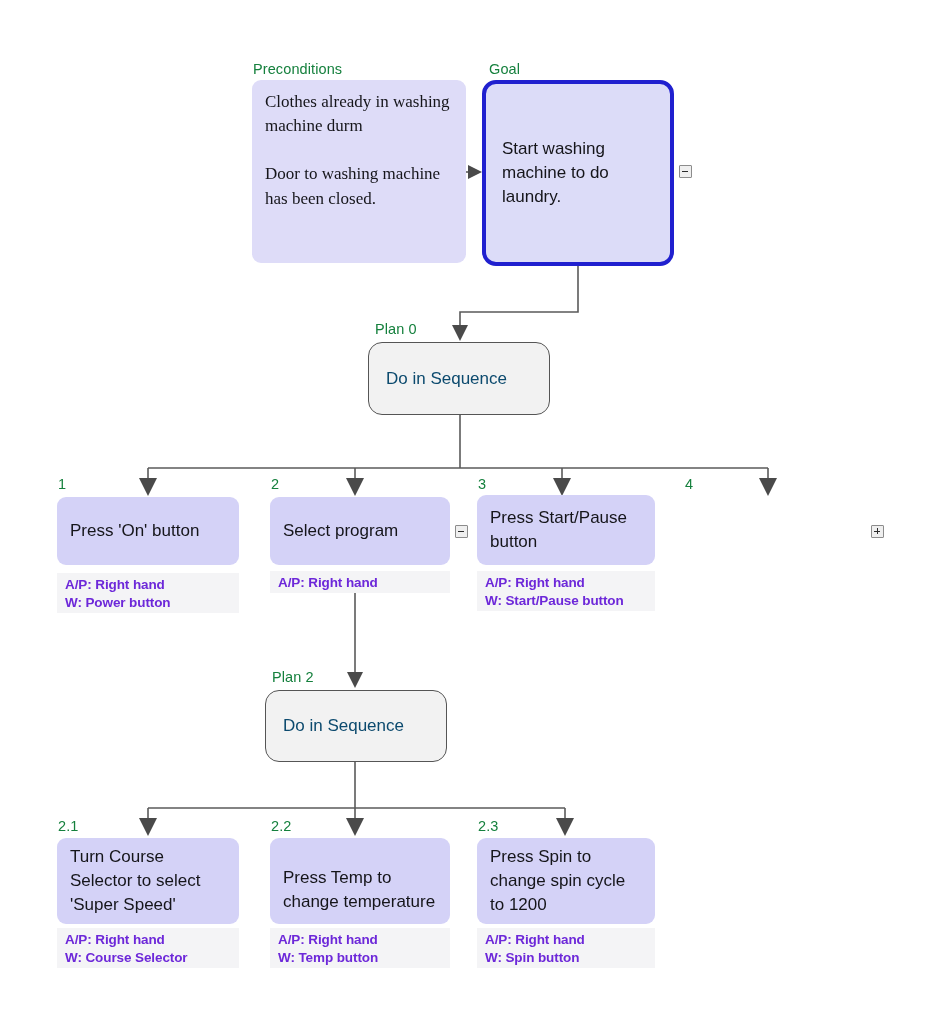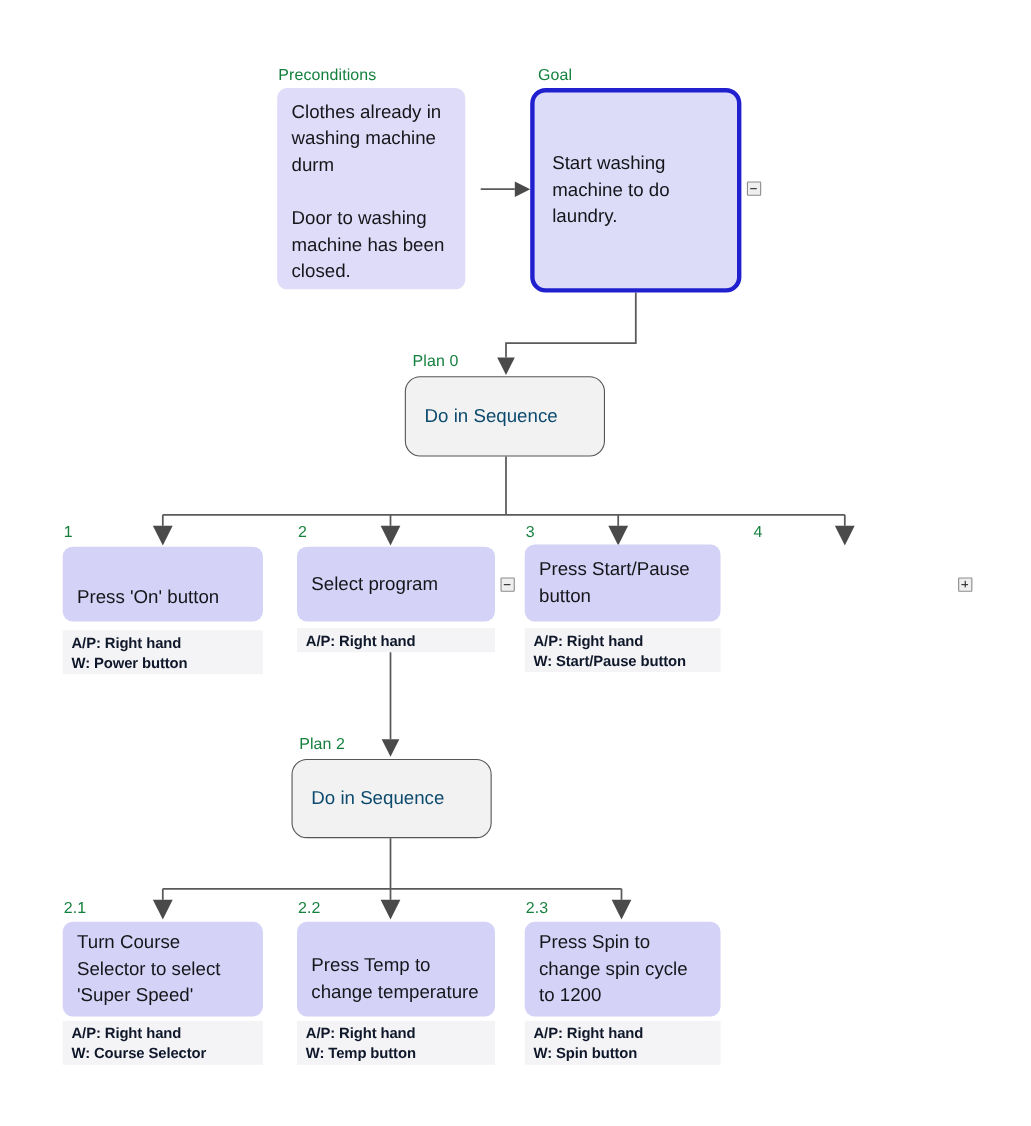--- a/index.html
+++ b/index.html
@@ -72,21 +72,21 @@
   }
 
   
   .annot {
     position: absolute;
     background: #f4f4f6;
     box-sizing: border-box;
     padding: 3px 8px 4px 8px;
     font-size: 13.5px;
     line-height: 1.37;
-    color: #0f172a;
+    color: #6d28d9;
     font-weight: bold;
     letter-spacing: -0.1px;
   }
   .annot div { white-space: nowrap; }
 
   
   .toggle {
     position: absolute;
     width: 13px;
     height: 13px;
@@ -159,41 +159,41 @@
     <line x1="148" y1="808" x2="148" y2="818"></line>
     <polygon points="139,818 157,818 148,836"></polygon>
     <line x1="355" y1="808" x2="355" y2="818"></line>
     <polygon points="346,818 364,818 355,836"></polygon>
     <line x1="565" y1="808" x2="565" y2="818"></line>
     <polygon points="556,818 574,818 565,836"></polygon>
   </svg>
 
   <div class="caption" style="left:253px; top:62px;">Preconditions</div>
 
-  <div class="node precond" style="left:252px; top:80px; width:171px; height:183px;">
+  <div class="node precond" style="left:252px; top:80px; width:214px; height:183px;font-family:Liberation Serif, serif;">
     <p>Clothes already in washing machine durm</p>
     <p class="gap">Door to washing machine has been closed.</p>
   </div>
 
   <div class="caption" style="left:489px; top:62px;">Goal</div>
 
   <div class="node goal" style="left:482px; top:80px; width:192px; height:186px;">
     <p>Start washing machine to do laundry.</p>
   </div>
 
   <div class="toggle" style="left:679px; top:165px;"></div>
 
   <div class="caption" style="left:375px; top:322px;">Plan 0</div>
 
   <div class="plan" style="left:368px; top:342px; width:182px; height:73px;">
     <span>Do in Sequence</span>
   </div>
 
   <div class="caption" style="left:58px; top:477px;">1</div>
-  <div class="node" style="left:57px; top:497px; width:182px; height:68px;justify-content:flex-end;">
+  <div class="node" style="left:57px; top:497px; width:182px; height:68px;">
     <p>Press 'On' button</p>
   </div>
   <div class="annot" style="left:57px; top:573px; width:182px; height:40px;">
     <div>A/P: Right hand</div>
     <div>W: Power button</div>
   </div>
 
   <div class="caption" style="left:271px; top:477px;">2</div>
   <div class="node" style="left:270px; top:497px; width:180px; height:68px;">
     <p>Select program</p>

